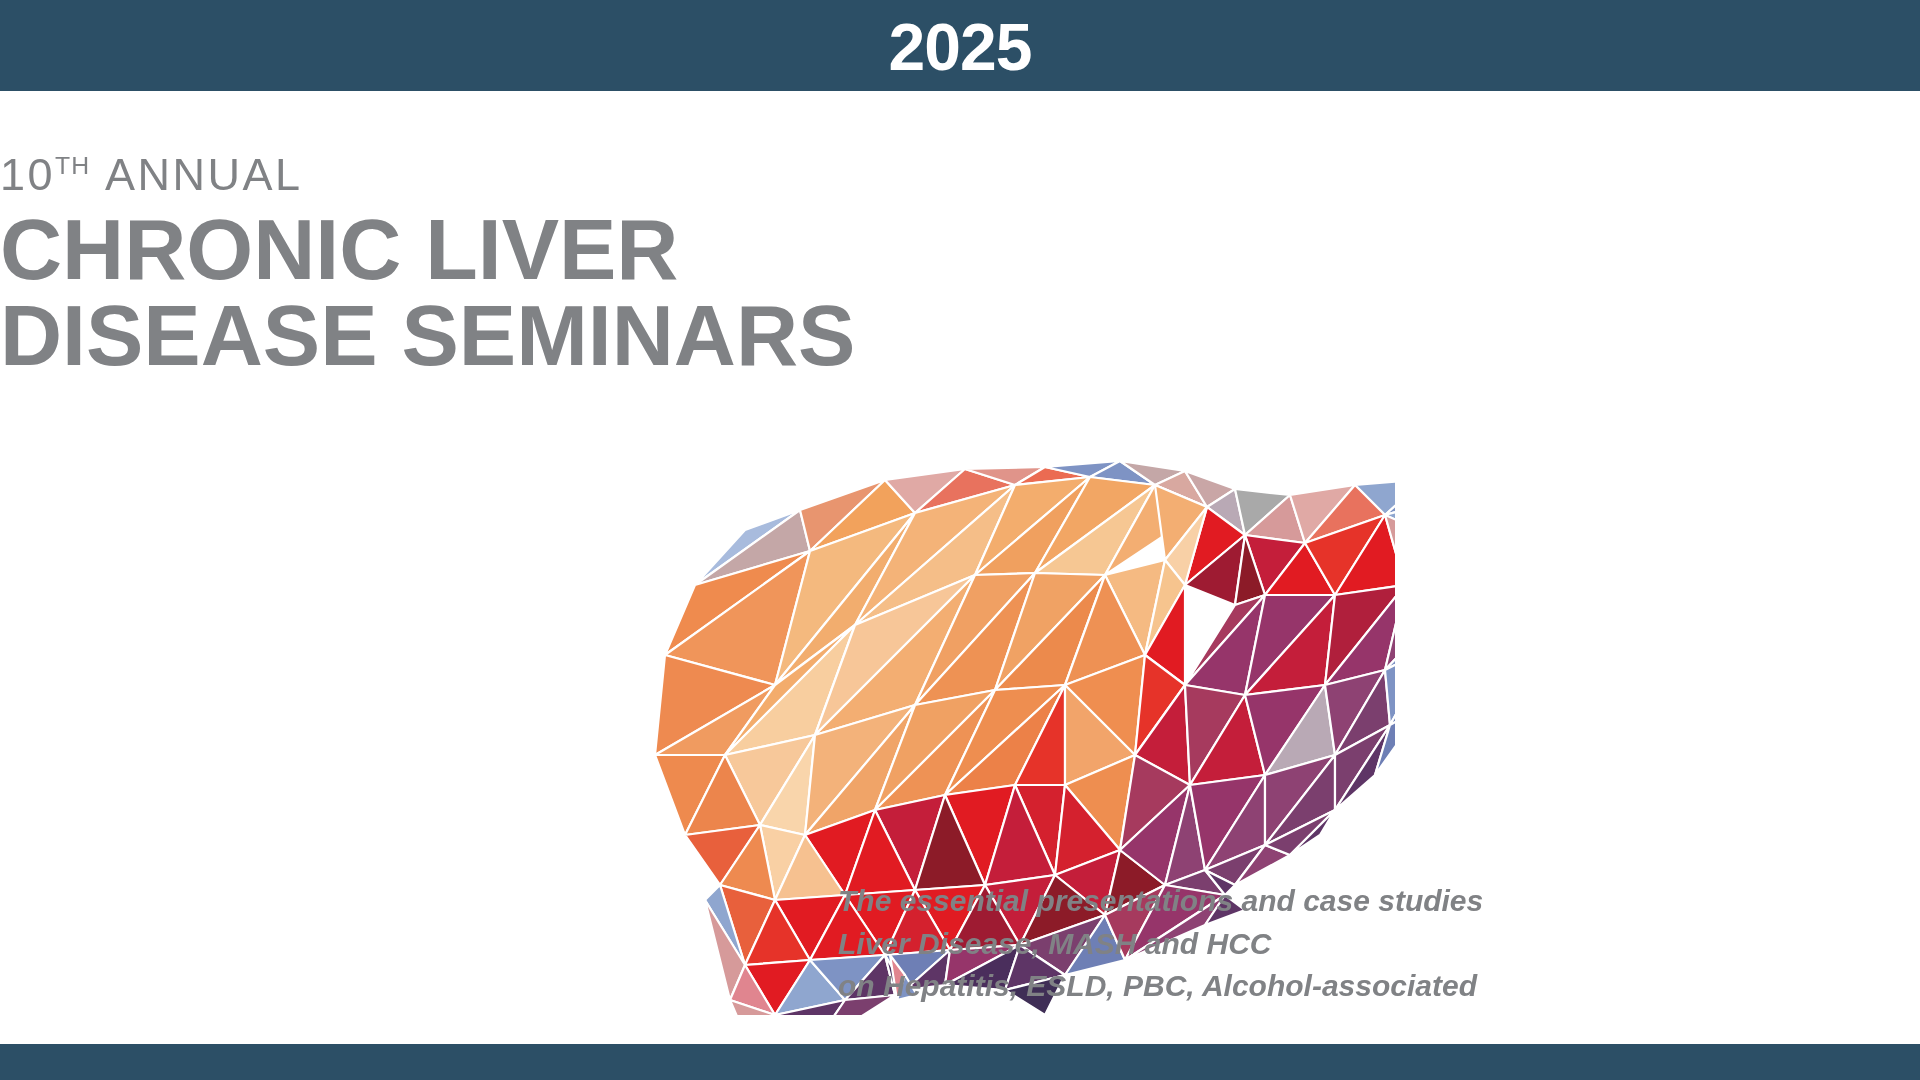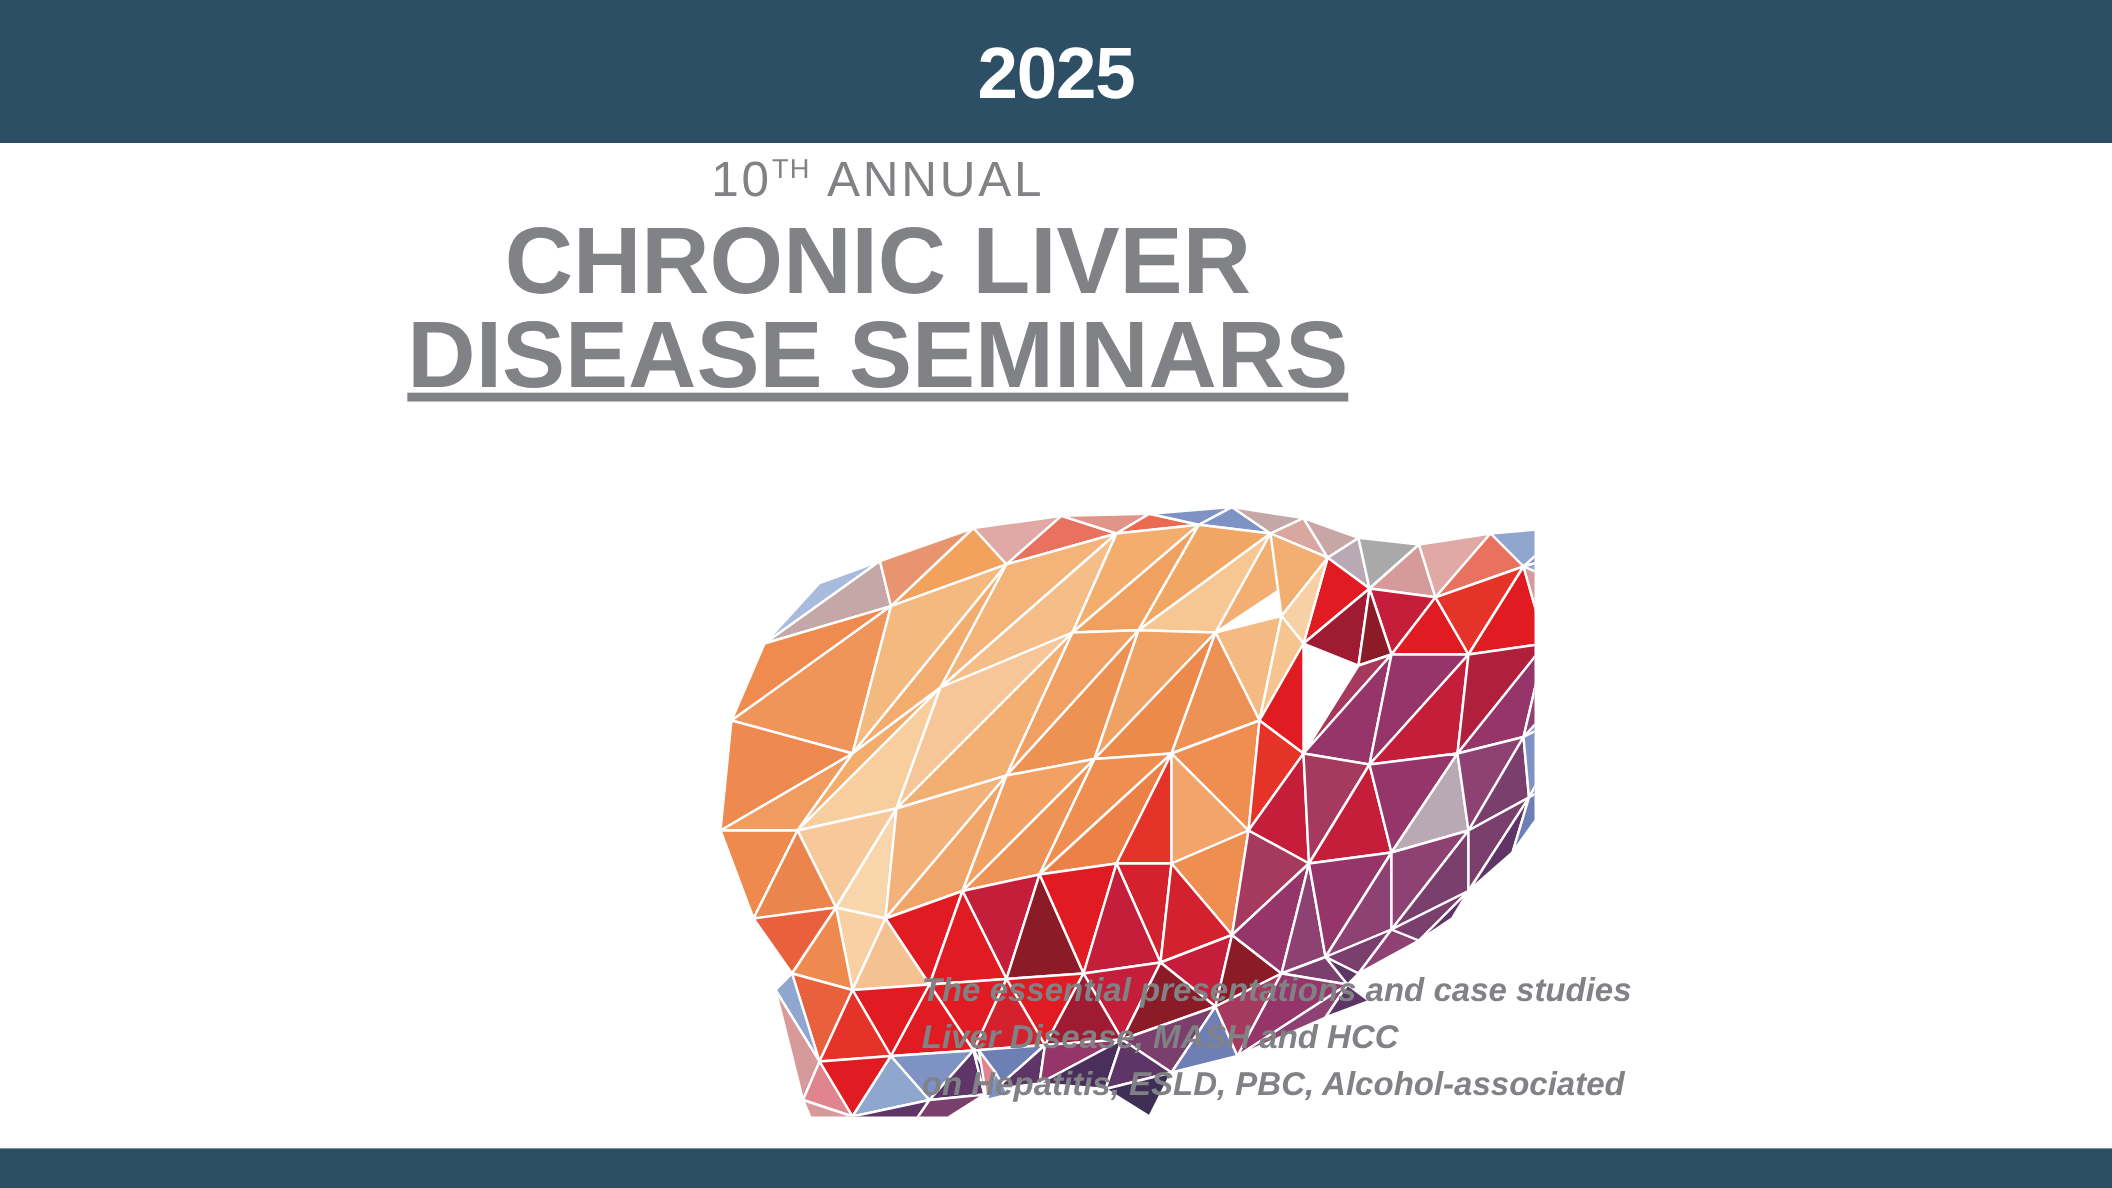--- a/index.html
+++ b/index.html
@@ -21,21 +21,21 @@
     background: #ffffff;
     overflow: hidden;
   }
 
   
   .top-banner {
     position: absolute;
     left: 0;
     top: 0;
     width: 1920px;
-    height: 130px;
+    height: 91px;
     background: #2C4F66;
     display: flex;
     align-items: center;
     justify-content: center;
   }
   .year {
     color: #ffffff;
     font-family: "Liberation Sans", sans-serif;
     font-size: 66px;
     font-weight: 700;
@@ -51,23 +51,22 @@
     bottom: 0;
     width: 1920px;
     height: 36px;
     background: #2C4F66;
   }
 
   
   .heading {
     position: absolute;
     left: 0;
-    top: 140px;
+    top: 152px;
     width: 1596px;
-    text-align: center;
     color: #808285;
   }
   .eyebrow {
     font-size: 45px;
     font-weight: 400;
     letter-spacing: 2.5px;
     line-height: 1;
     color: #808285;
     margin: 0;
     white-space: nowrap;
@@ -79,21 +78,21 @@
   }
   .title {
     margin: 0;
     font-size: 86px;
     font-weight: 700;
     line-height: 0.98;
     letter-spacing: 0px;
     color: #808285;
   }
   .title-line-1 { margin-top: 10px; }
-  .title-line-2 { margin-top: 2px; text-decoration: underline; }
+  .title-line-2 { margin-top: 2px; }
 
   
   .liver-art {
     position: absolute;
     left: 545px;
     top: 455px;
     width: 850px;
     height: 560px;
   }
   .liver-art svg { display: block; width: 100%; height: 100%; }

